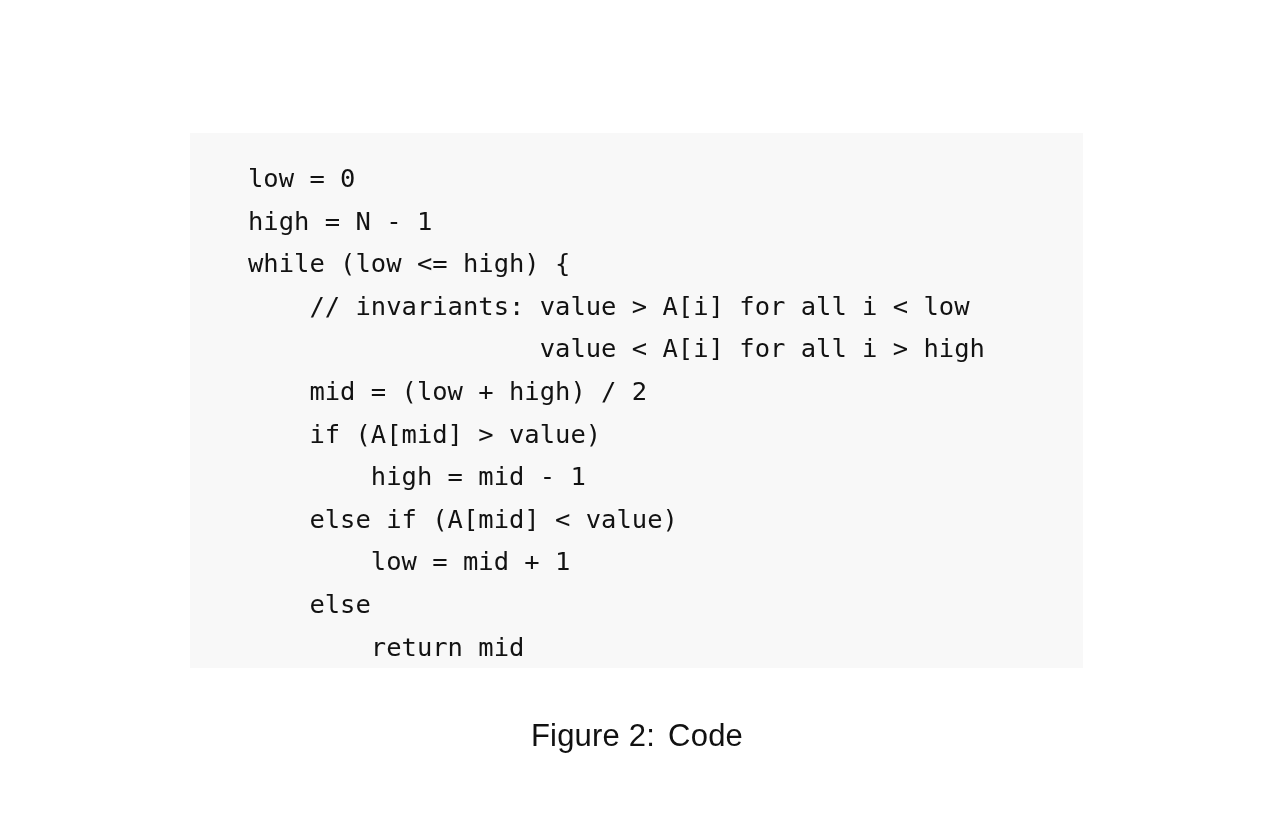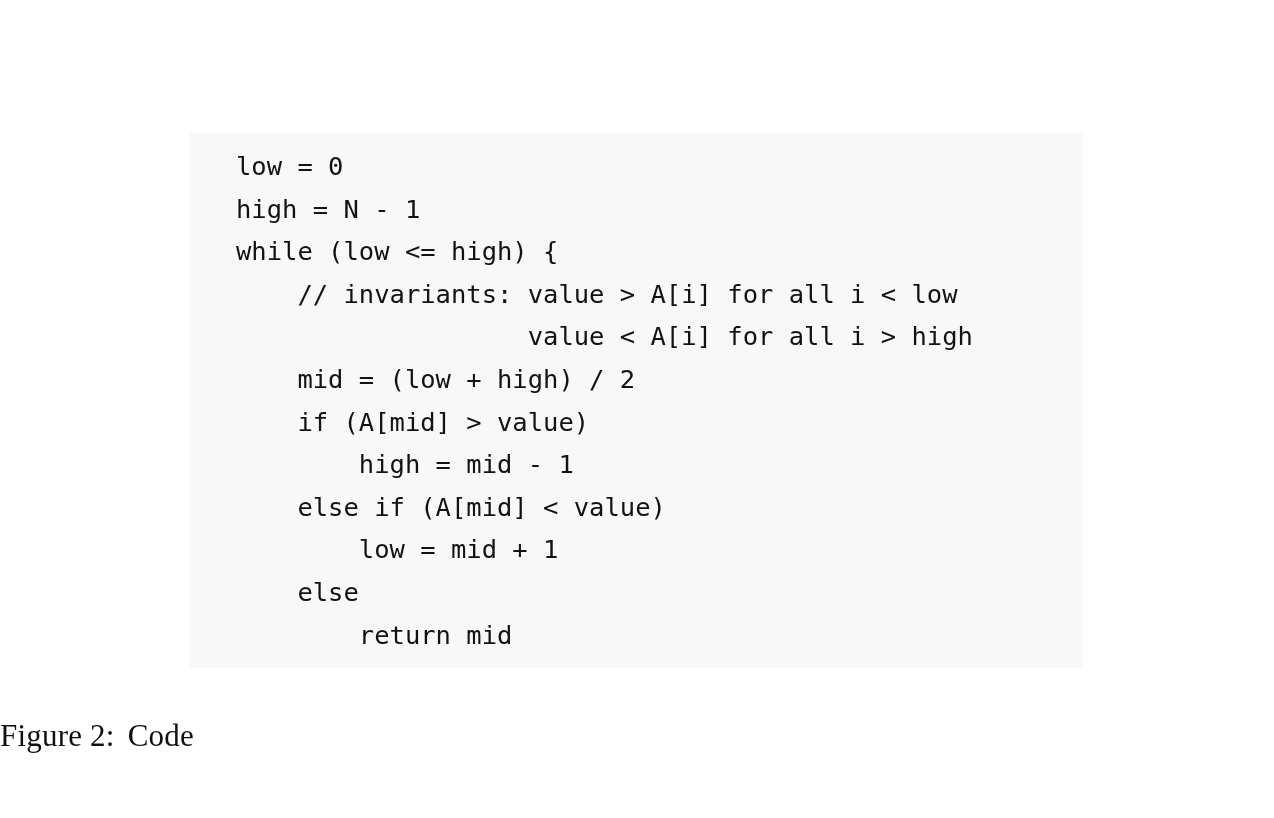--- a/index.html
+++ b/index.html
@@ -27,21 +27,21 @@
     top: 133px;
     width: 893px;
     height: 535px;
     background: #f8f8f8;
     box-sizing: border-box;
     padding: 12px 0 0 0;
     overflow: hidden;
   }
 
   #code-listing {
-    margin: 0;
+    margin: 12px;
     padding: 0;
     font-family: "DejaVu Sans Mono", monospace;
     font-size: 25.5px;
     line-height: 42.6px;
     color: #121212;
     white-space: pre;
     letter-spacing: 0px;
     padding-left: 46px;
     -webkit-font-smoothing: antialiased;
   }
@@ -50,22 +50,22 @@
     white-space: pre;
     display: block;
     height: 42.6px;
   }
 
   #figure-caption {
     position: absolute;
     left: 0;
     right: 0;
     top: 718px;
-    text-align: left;
-    font-family: Liberation Serif, serif;
+    text-align: center;
+    font-family: Liberation Sans, sans-serif;
     font-size: 31px;
     color: #111111;
     letter-spacing: 0.2px;
   }
 
   .caption-gap {
     display: inline-block;
     width: 0.42em;
   }
 </style>

